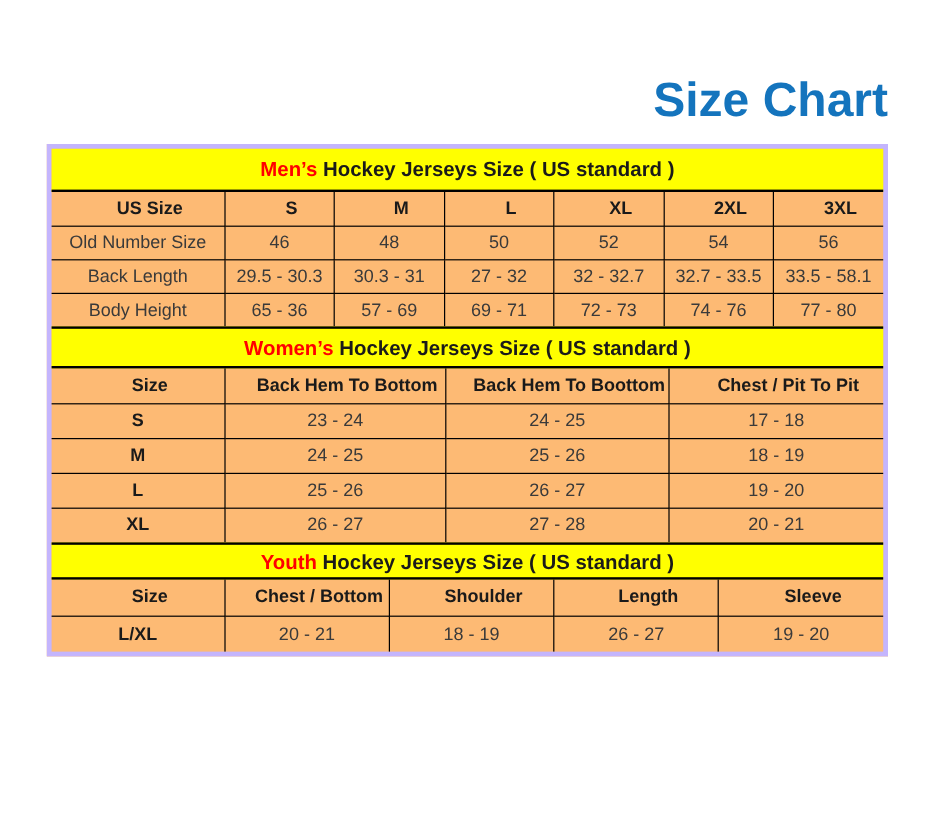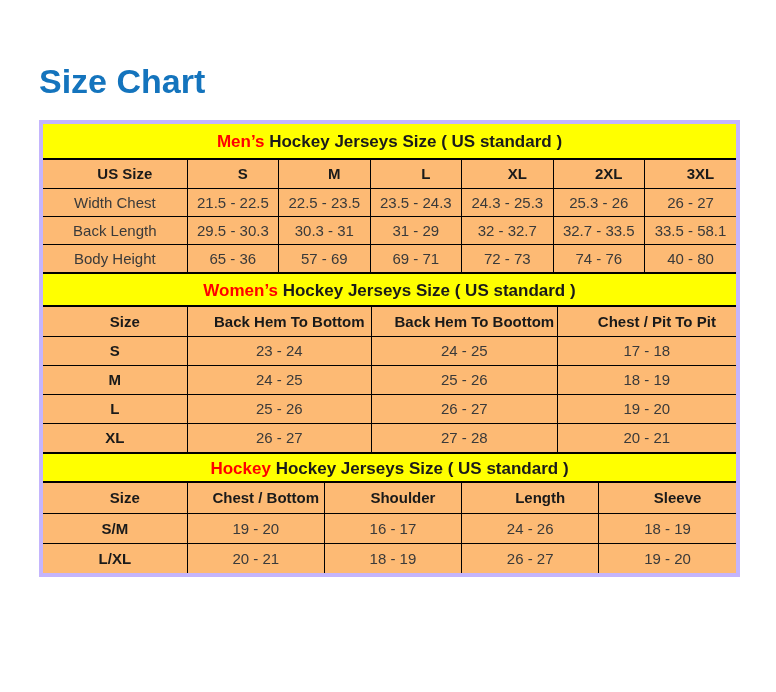--- a/index.html
+++ b/index.html
@@ -10,22 +10,22 @@
     height: 692px;
     font-family: "Liberation Sans", "DejaVu Sans", sans-serif;
     position: relative;
     overflow: hidden;
   }
   .page-title {
     position: absolute;
     top: 62px;
     left: 39px;
     width: 701px;
-    text-align: left;
-    font-size: 34px;
+    text-align: right;
+    font-size: 40px;
     font-weight: bold;
     color: #1474bd;
     letter-spacing: 0px;
   }
   .chart-wrap {
     position: absolute;
     top: 120px;
     left: 39px;
     width: 701px;
     border: 4px solid #c4b5fd;
@@ -114,45 +114,45 @@
         <tr>
       <th>US Size</th>
       <th>S</th>
       <th>M</th>
       <th>L</th>
       <th>XL</th>
       <th>2XL</th>
       <th>3XL</th>
     </tr>
     <tr>
-      <td>Width Chest</td>
-      <td>21.5 - 22.5</td>
-      <td>22.5 - 23.5</td>
-      <td>23.5 - 24.3</td>
-      <td>24.3 - 25.3</td>
-      <td>25.3 - 26</td>
-      <td>26 - 27</td>
+      <td>Old Number Size</td>
+      <td>46</td>
+      <td>48</td>
+      <td>50</td>
+      <td>52</td>
+      <td>54</td>
+      <td>56</td>
     </tr>
     <tr>
       <td>Back Length</td>
       <td>29.5 - 30.3</td>
       <td>30.3 - 31</td>
-      <td>31 - 29</td>
+      <td>27 - 32</td>
       <td>32 - 32.7</td>
       <td>32.7 - 33.5</td>
       <td>33.5 - 58.1</td>
     </tr>
     <tr>
       <td>Body Height</td>
       <td>65 - 36</td>
       <td>57 - 69</td>
       <td>69 - 71</td>
       <td>72 - 73</td>
       <td>74 - 76</td>
-      <td>40 - 80</td>
+      <td>77 - 80</td>
     </tr>
   </tbody>
     </table>
 
   <div class="banner banner-womens">
     <span class="hl">Women’s</span><span> Hockey Jerseys Size ( US standard )</span>
   </div>
 
   <table class="grid womens">
     <colgroup>
@@ -189,47 +189,40 @@
     <tr>
       <td class="rowlabel-bold">XL</td>
       <td>26 - 27</td>
       <td>27 - 28</td>
       <td>20 - 21</td>
     </tr>
   </tbody>
     </table>
 
   <div class="banner banner-youth">
-    <span class="hl">Hockey</span><span> Hockey Jerseys Size ( US standard )</span>
+    <span class="hl">Youth</span><span> Hockey Jerseys Size ( US standard )</span>
   </div>
 
   <table class="grid youth">
     <colgroup>
       <col class="c-label">
         <col class="c-val">
         <col class="c-val">
         <col class="c-val">
         <col class="c-val">
     </colgroup>
     <tbody>
         <tr>
       <th>Size</th>
       <th>Chest / Bottom</th>
       <th>Shoulder</th>
       <th>Length</th>
       <th>Sleeve</th>
     </tr>
     <tr>
-      <td class="rowlabel-bold">S/M</td>
-      <td>19 - 20</td>
-      <td>16 - 17</td>
-      <td>24 - 26</td>
-      <td>18 - 19</td>
-    </tr>
-    <tr>
       <td class="rowlabel-bold">L/XL</td>
       <td>20 - 21</td>
       <td>18 - 19</td>
       <td>26 - 27</td>
       <td>19 - 20</td>
     </tr>
   </tbody>
     </table>
 
 </div>

